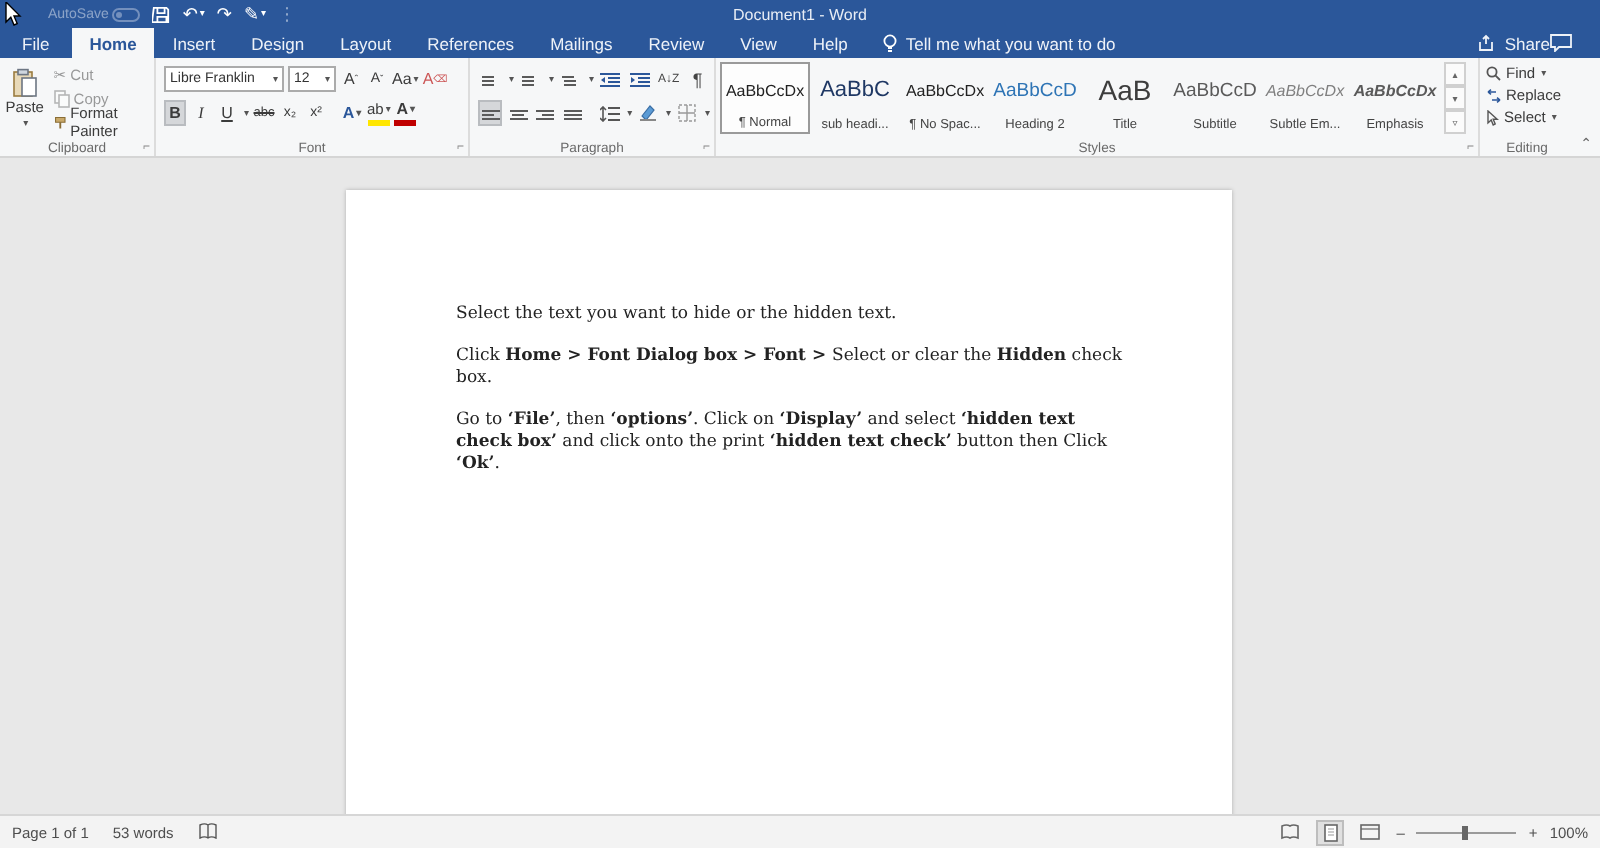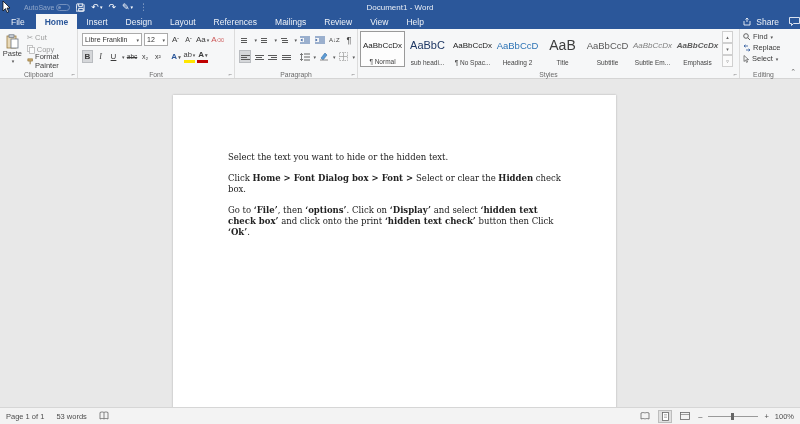--- a/index.html
+++ b/index.html
@@ -16,21 +16,21 @@
   .tb-title { position:absolute; left:0; right:0; text-align:center; font-size:8px; color:#e8edf5; pointer-events:none; }
   .tb-right { position:absolute; right:4px; top:0; height:14px; display:flex; align-items:center; gap:10px; font-size:8px; color:#dfe6f2;margin-top:35px; }
   .winbtn { font-size:8px; width:14px; text-align:center; }
 
   
   .tabrow { position:absolute; left:0; top:14px; width:800px; height:15px; background:#2b579a; display:flex; align-items:stretch; font-size:8.5px; color:#eef2f8; }
   .tab { padding:0 9px; display:flex; align-items:center; }
   .tab.active { background:#f6f7f8; color:#2b579a; font-weight:bold; }
   .tab.file { background:#2b579a; font-weight:normal; padding:0 11px; }
   .tellme { display:flex; align-items:center; gap:4px; padding:0 8px; }
-  .tabrow-right { position:absolute; right:0; top:14px; height:15px; display:flex; align-items:center; gap:10px; color:#eef2f8; font-size:8.5px; }
+  .tabrow-right { position:absolute; right:14px; top:14px; height:15px; display:flex; align-items:center; color:#eef2f8; font-size:8.5px; }
 
   
   .ribbon { position:absolute; left:0; top:29px; width:800px; height:50px; background:#f6f7f8; border-bottom:1px solid #d5d5d5; display:flex; }
   .grp { position:relative; height:100%; border-right:1px solid #dcdcdc; padding:2px 2px 11px 2px; }
   .grp-label { position:absolute; bottom:0; left:0; right:0; text-align:center; font-size:6.8px; color:#6a6a6a; }
   .launcher { position:absolute; bottom:1px; right:2px; font-size:6px; color:#8a8a8a; }
   .caret { font-size:5px; color:#555; margin-left:1px; }
   .sbtn { display:flex; align-items:center; font-size:7.5px; color:#3b3b3b; gap:2px; padding:0 1px; height:11px; }
   .sbtn.dis { opacity:.5; }
 
@@ -145,20 +145,27 @@
   <div class="tab file">File</div>
   <div class="tab active">Home</div>
   <div class="tab">Insert</div>
   <div class="tab">Design</div>
   <div class="tab">Layout</div>
   <div class="tab">References</div>
   <div class="tab">Mailings</div>
   <div class="tab">Review</div>
   <div class="tab">View</div>
   <div class="tab">Help</div>
+  <div class="tellme">
+    <svg width="8" height="10" viewBox="0 0 8 10">
+        <circle cx="4" cy="3.5" r="2.8" fill="none" stroke="#fff" stroke-width="0.9"></circle>
+        <path d="M3,7 h2 M3,8.5 h2" stroke="#fff" stroke-width="0.9"></path>
+      </svg>
+    <span>Tell me what you want to do</span>
+  </div>
 </div>
 <div class="tabrow-right">
   <span style="display:flex;align-items:center;gap:3px">
     <svg width="10" height="9" viewBox="0 0 10 9">
         <path d="M1,4 v4 h6 v-4" fill="none" stroke="#eef2f8" stroke-width="0.9"></path>
         <path d="M4,5 L4,1 M2.5,2.5 L4,1 L5.5,2.5" fill="none" stroke="#eef2f8" stroke-width="0.9"></path>
       </svg>
     <span>Share</span>
   </span>
   <svg width="11" height="9" viewBox="0 0 11 9">

